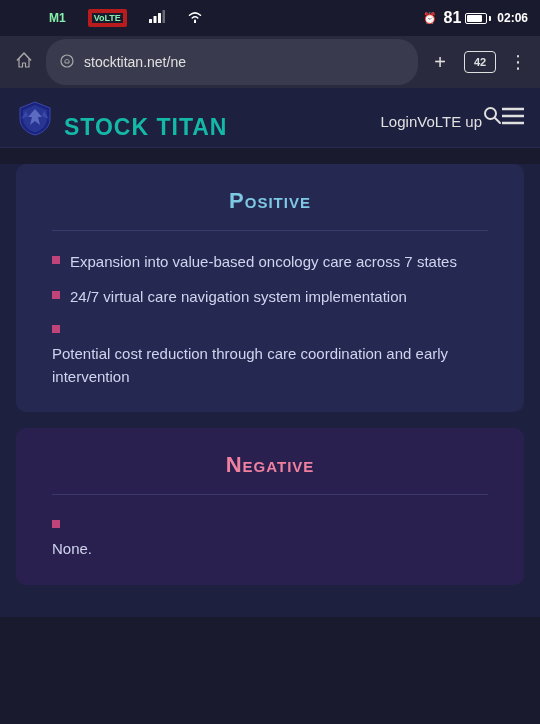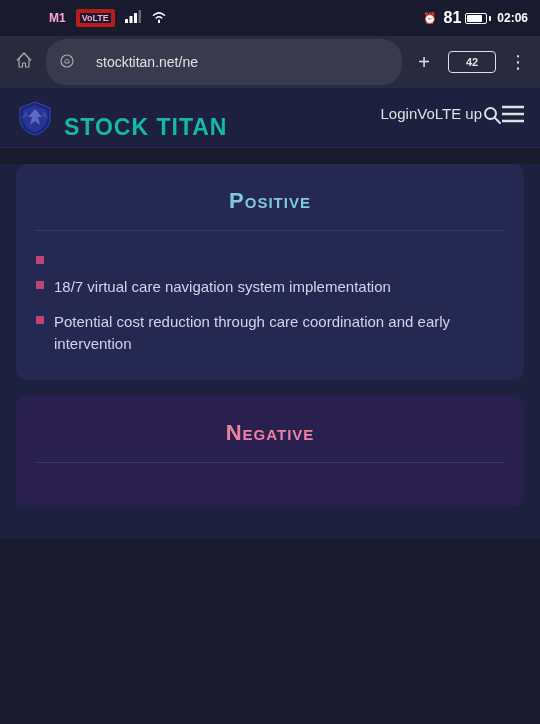--- a/index.html
+++ b/index.html
@@ -18,22 +18,22 @@
       background: #1a1a2e;
       display: flex;
       justify-content: space-between;
       align-items: center;
       padding: 4px 12px;
       height: 36px;
     }
     .status-left {
       display: flex;
       align-items: center;
-      gap: 10px;
-      color: #f9a8d4;
+      gap: 22px;
+      color: #86efac;
       font-size: 12px;
       font-weight: 600;
       padding-left: 37px;
     }
     .status-right {
       display: flex;
       align-items: center;
       gap: 6px;
       color: #fff;
       font-size: 12px;
@@ -85,21 +85,21 @@
       width: 28px;
       text-align: center;
     }
     .url-bar {
       flex: 1;
       background: #3a3a4e;
       border-radius: 20px;
       padding: 6px 14px;
       display: flex;
       align-items: center;
-      gap: 22px;
+      gap: 10px;
       height: 46px;
     }
     .url-icon {
       color: #aaa;
       font-size: 12px;
     }
     .url-text {
       color: #e0e0e0;
       font-size: 14px;
       flex: 1;
@@ -115,21 +115,21 @@
       width: 28px;
       text-align: center;
     }
     .tabs-count {
       background: transparent;
       border: 1.5px solid #e0e0e0;
       border-radius: 4px;
       color: #e0e0e0;
       font-size: 11px;
       font-weight: bold;
-      width: 48px;
+      width: 32px;
       height: 22px;
       display: flex;
       align-items: center;
       justify-content: center;
     }
     .menu-dots {
       color: #e0e0e0;
       font-size: 18px;
       width: 24px;
       text-align: center;
@@ -157,21 +157,21 @@
     .logo-text {
       color: #14b8a6;
       font-size: 23px;
       font-weight: 700;
       letter-spacing: 1px;
       text-transform: uppercase;
       margin-top: 20px;
     }
     .nav-links {
       display: flex;
-      align-items: flex-start;
+      align-items: flex-end;
     }
     .nav-link {
       color: #e0e0e0;
       font-size: 15px;
       text-decoration: none;
     }
     .nav-icon-btn {
       color: #e0e0e0;
       font-size: 18px;
       background: none;
@@ -182,21 +182,21 @@
     
     .main-content {
       background: #1e2040;
       padding: 0 16px 16px;
     }
 
     
     .card {
       background: #252850;
       border-radius: 10px;
-      padding: 24px 20px;
+      padding: 24px 36px;
       margin-bottom: 16px;
     }
 
     .card-title {
       text-align: center;
       font-size: 22px;
       font-weight: 700;
       margin-bottom: 16px;
       font-variant: small-caps;
       letter-spacing: 1px;
@@ -223,20 +223,21 @@
       color: #d0d4ee;
       font-size: 15px;
       line-height: 1.5;
       padding: 0 0 12px 0;
       display: flex;
       align-items: flex-start;
       gap: 10px;
     }
     .bullet-list li:last-child {
       padding-bottom: 0;
+      flex-direction: column;
     }
     .bullet-square {
       display: inline-block;
       width: 8px;
       height: 8px;
       background: #c0447a;
       flex-shrink: 0;
       margin-top: 5px;
     }
 
@@ -336,29 +337,36 @@
 </div>
 
 <div class="main-content">
 
   <div class="card" style="margin-top:16px;">
     <div class="card-title positive">Positive</div>
     <hr class="card-divider">
     <ul class="bullet-list">
       <li>
         <span class="bullet-square"></span>
+        <span>Expansion into value-based oncology care across 7 states</span>
       </li>
       <li>
         <span class="bullet-square"></span>
-        <span>18/7 virtual care navigation system implementation</span>
+        <span>24/7 virtual care navigation system implementation</span>
       </li>
       <li>
         <span class="bullet-square"></span>
         <span>Potential cost reduction through care coordination and early intervention</span>
       </li>
     </ul>
   </div>
 
   <div class="card negative-card">
     <div class="card-title negative">Negative</div>
     <hr class="card-divider">
+    <ul class="bullet-list">
+      <li>
+        <span class="bullet-square"></span>
+        <span>None.</span>
+      </li>
+    </ul>
   </div>
 </div>
 
 </body></html>

